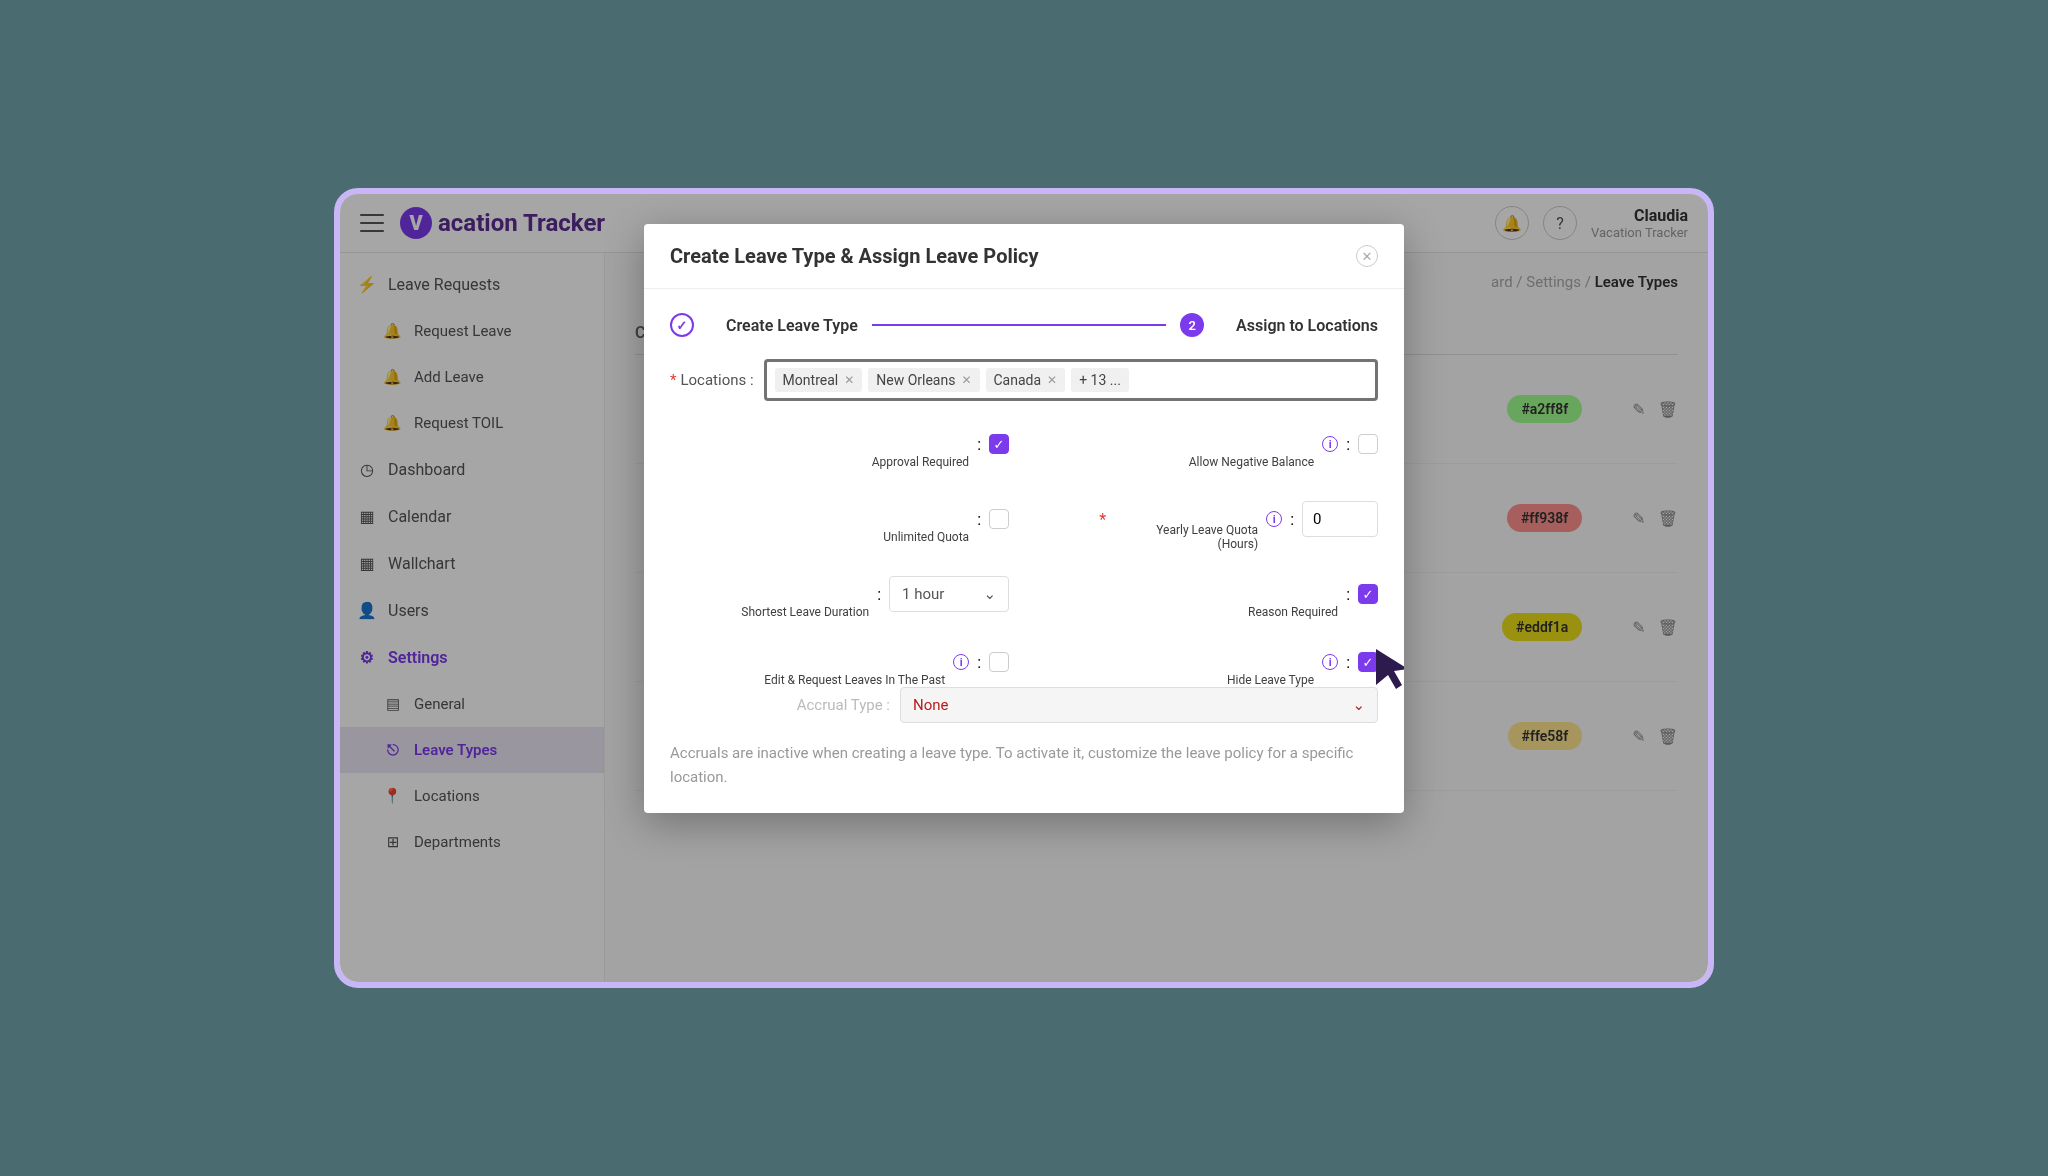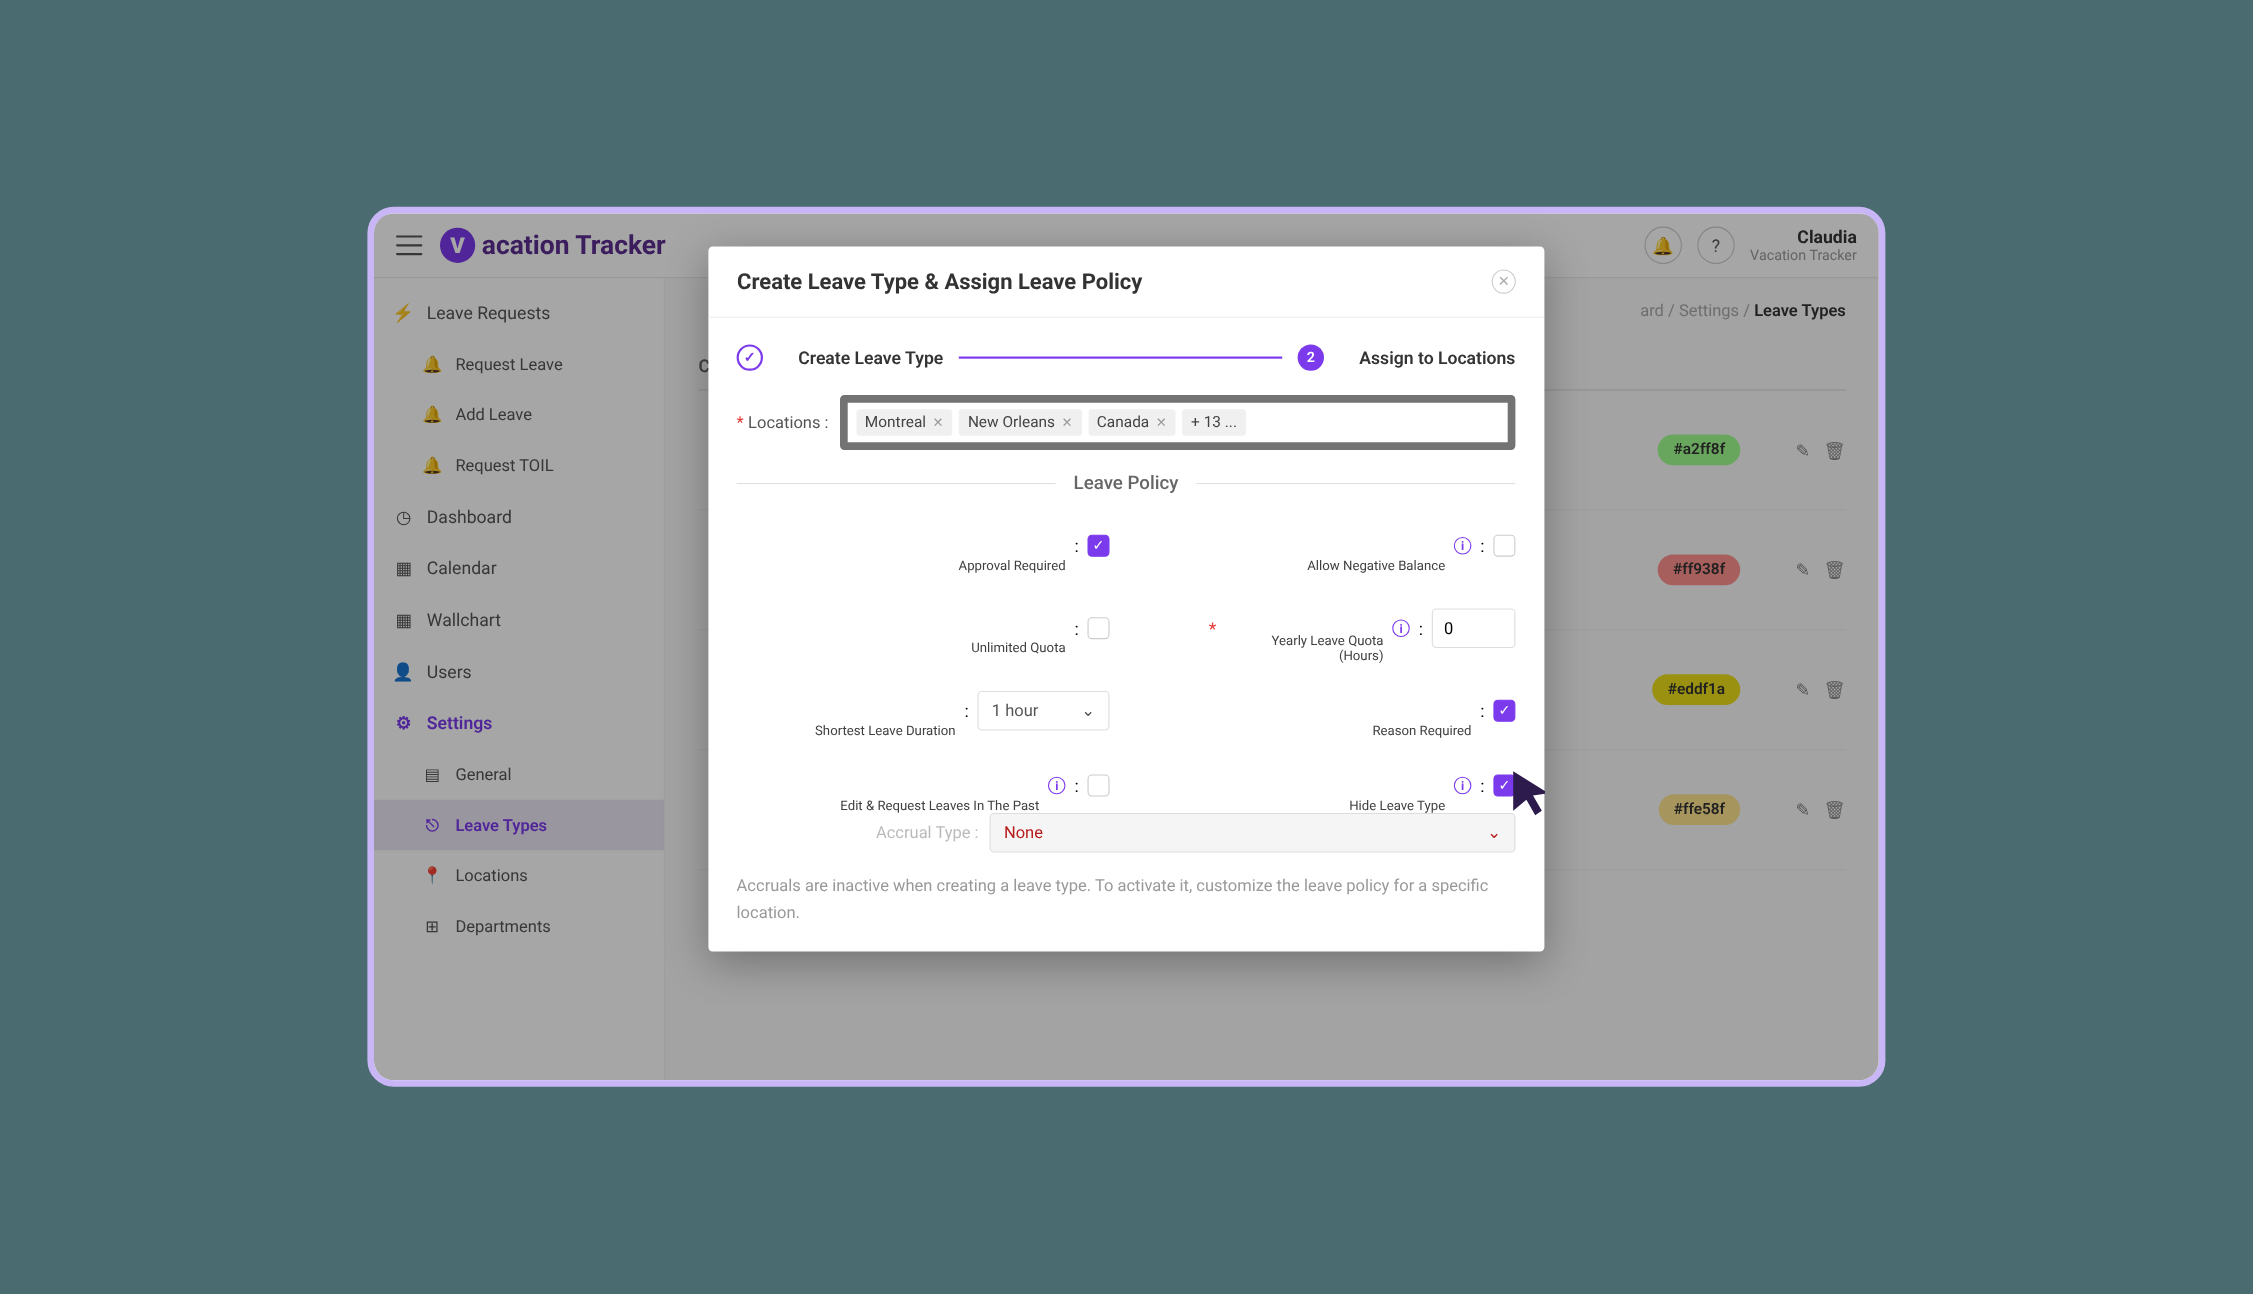--- a/index.html
+++ b/index.html
@@ -43,21 +43,21 @@
 .step-num { width: 24px; height: 24px; border-radius: 50%; display: flex; align-items: center; justify-content: center; font-size: 13px; font-weight: 600; }
 .step-num.done { border: 2px solid #7c3aed; color: #7c3aed; }
 .step-num.active { background: #7c3aed; color: #fff; }
 .step-label { font-weight: 600; color: #333; margin-left: 22px; }
 .step-line { flex: 1; height: 2px; background: #7c3aed; }
 .assign-text { color: #555; margin-bottom: 22px; }
 .assign-text b { color: #333; }
 .form-row { display: flex; align-items: center; gap: 10px; margin-bottom: 18px; }
 .form-label { text-align: right; color: #555; font-size: 15px; }
 .req { color: #e53935; margin-right: 4px; }
-.tag-box { flex: 1; border: 7px solid #737373; border-radius: 4px; padding: 6px 8px; display: flex; gap: 6px; flex-wrap: wrap; }
+.tag-box { flex: 1; border: 3px solid #737373; border-radius: 4px; padding: 6px 8px; display: flex; gap: 6px; flex-wrap: wrap; }
 .tag { background: #f0f0f0; border-radius: 3px; padding: 4px 8px; font-size: 14px; display: flex; align-items: center; gap: 6px; color: #444; }
 .tag .x { color: #999; cursor: pointer; font-size: 12px; }
 .section-div { display: flex; align-items: center; gap: 16px; margin: 20px 0 22px; color: #666; font-size: 17px; font-weight: 500; }
 .section-div::before, .section-div::after { content: ''; flex: 1; height: 1px; background: #e0e0e0; }
 .policy-grid { display: grid; grid-template-columns: 1fr 1fr; gap: 18px 30px; }
 .policy-item { display: flex; align-items: center; justify-content: flex-end; gap: 8px; }
 .policy-label { color: #404040; font-size: 12px; margin-top: 36px; }
 .checkbox { width: 20px; height: 20px; border: 1.5px solid #ccc; border-radius: 4px; display: inline-flex; align-items: center; justify-content: center; cursor: pointer; }
 .checkbox.checked { background: #7c3aed; border-color: #7c3aed; color: #fff; font-size: 13px; }
 .info-icon { width: 16px; height: 16px; border: 1.5px solid #7c3aed; border-radius: 50%; display: inline-flex; align-items: center; justify-content: center; color: #7c3aed; font-size: 11px; font-weight: 700; }
@@ -211,21 +211,20 @@
         <div class="form-row" style="justify-content:center">
           <div class="form-label"><span class="req">*</span><span>Locations</span> :</div>
           <div class="tag-box" id="tag-box">
               <span class="tag">Montreal <span class="x">✕</span></span>
               <span class="tag">New Orleans <span class="x">✕</span></span>
               <span class="tag">Canada <span class="x">✕</span></span>
               <span class="tag">+ 13 ...</span>
             </div>
         </div>
 
-        <div class="section-div">Leave Policy</div>
 
         <div class="policy-grid">
           <div class="policy-item">
             <span class="policy-label">Approval Required</span>
               <span>:</span>
             <span class="checkbox checked">✓</span>
           </div>
           <div class="policy-item">
             <span class="policy-label">Allow Negative Balance</span>
             <span class="info-icon">i</span>

